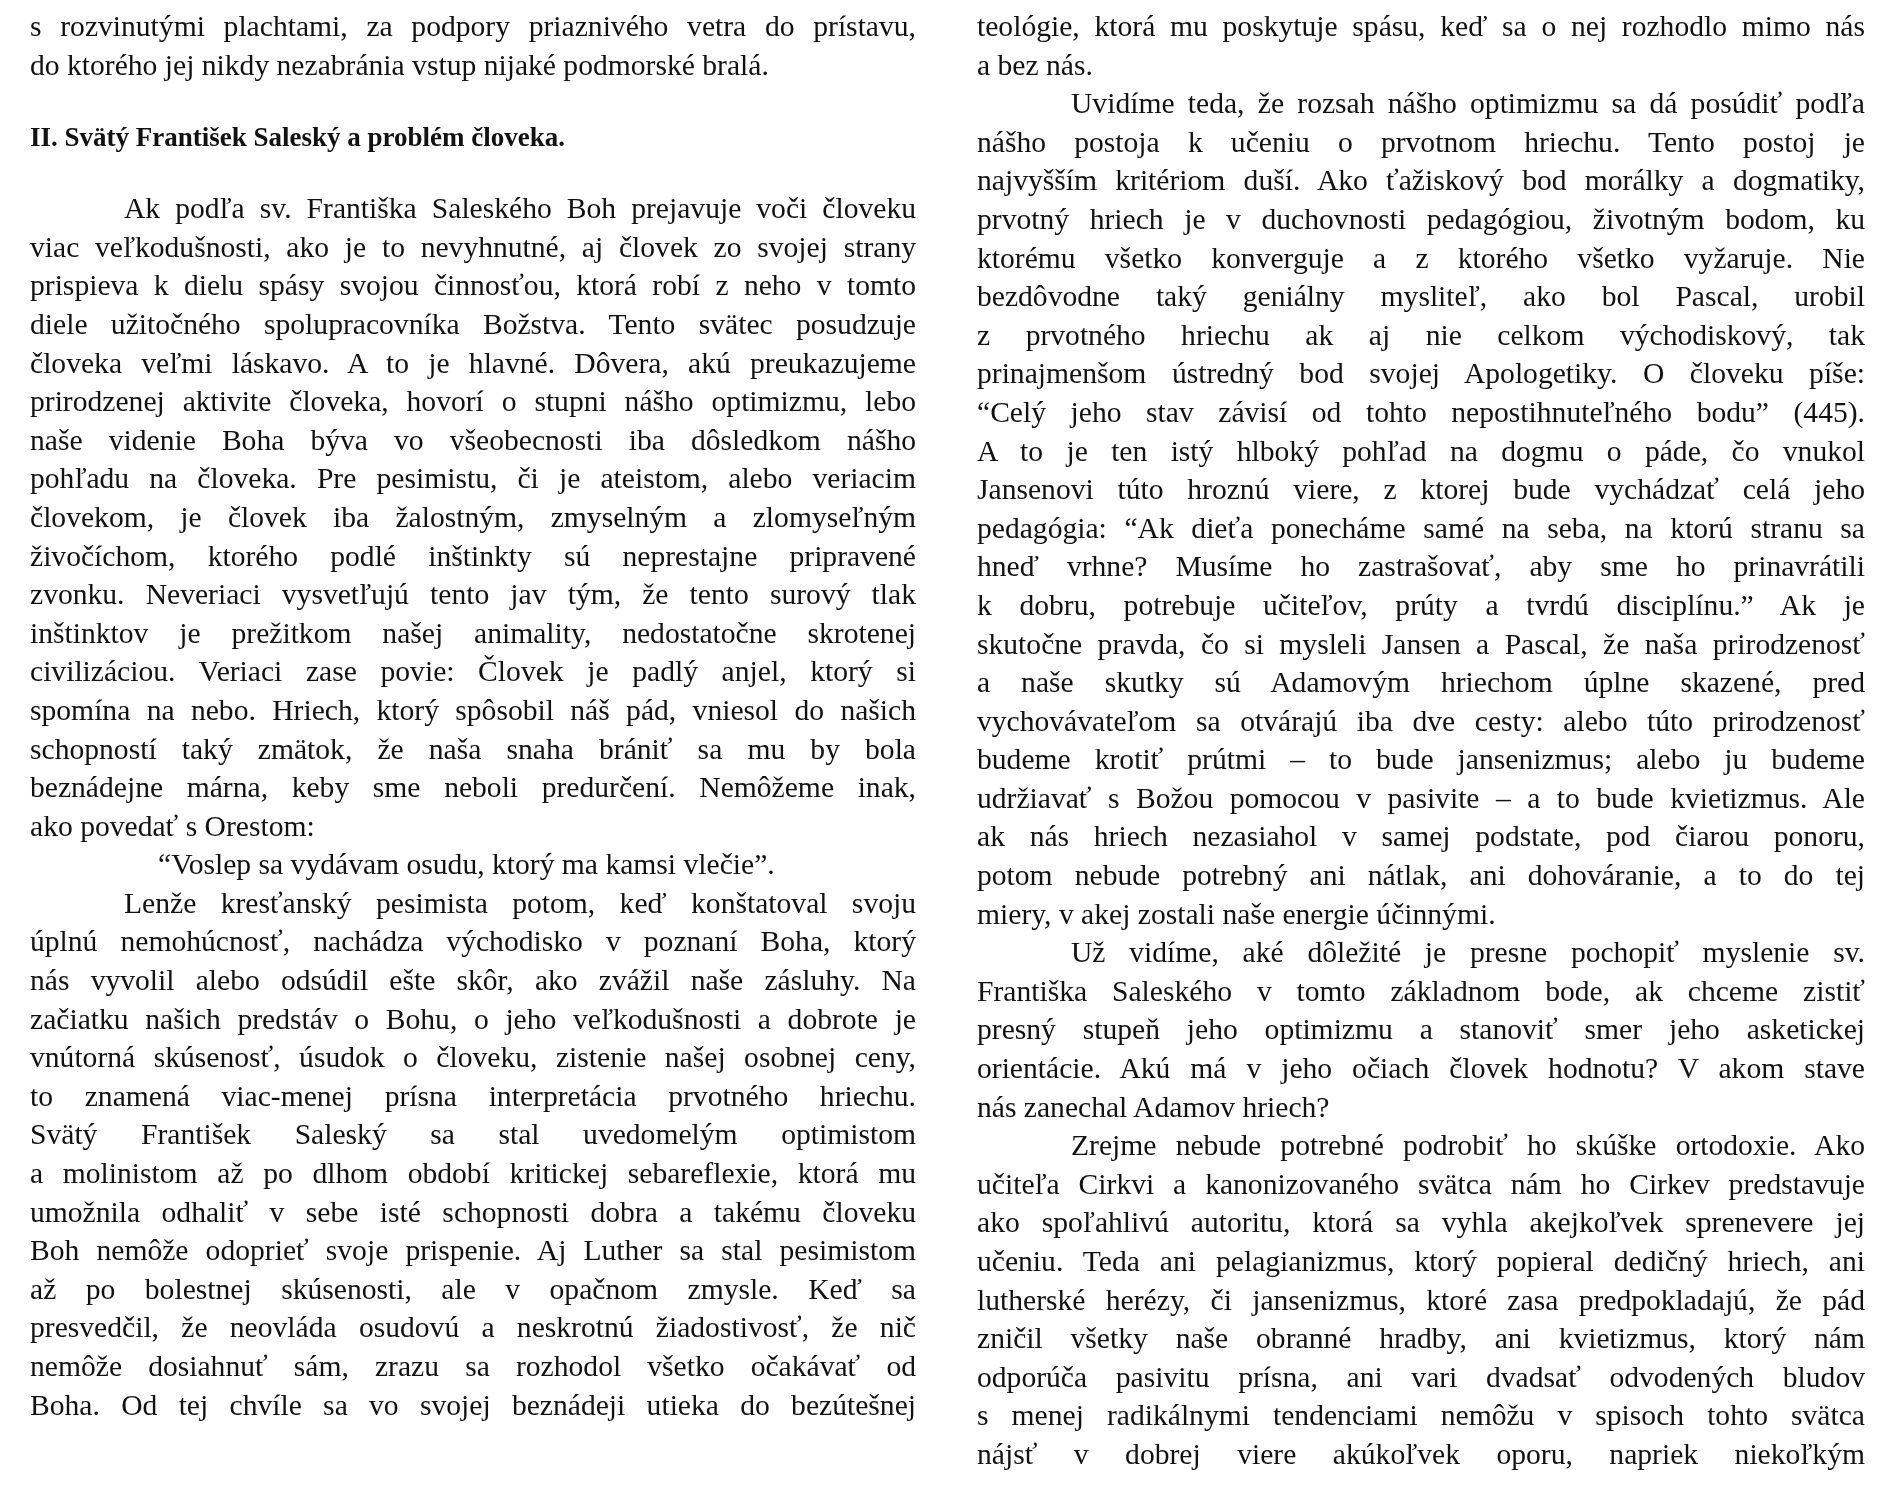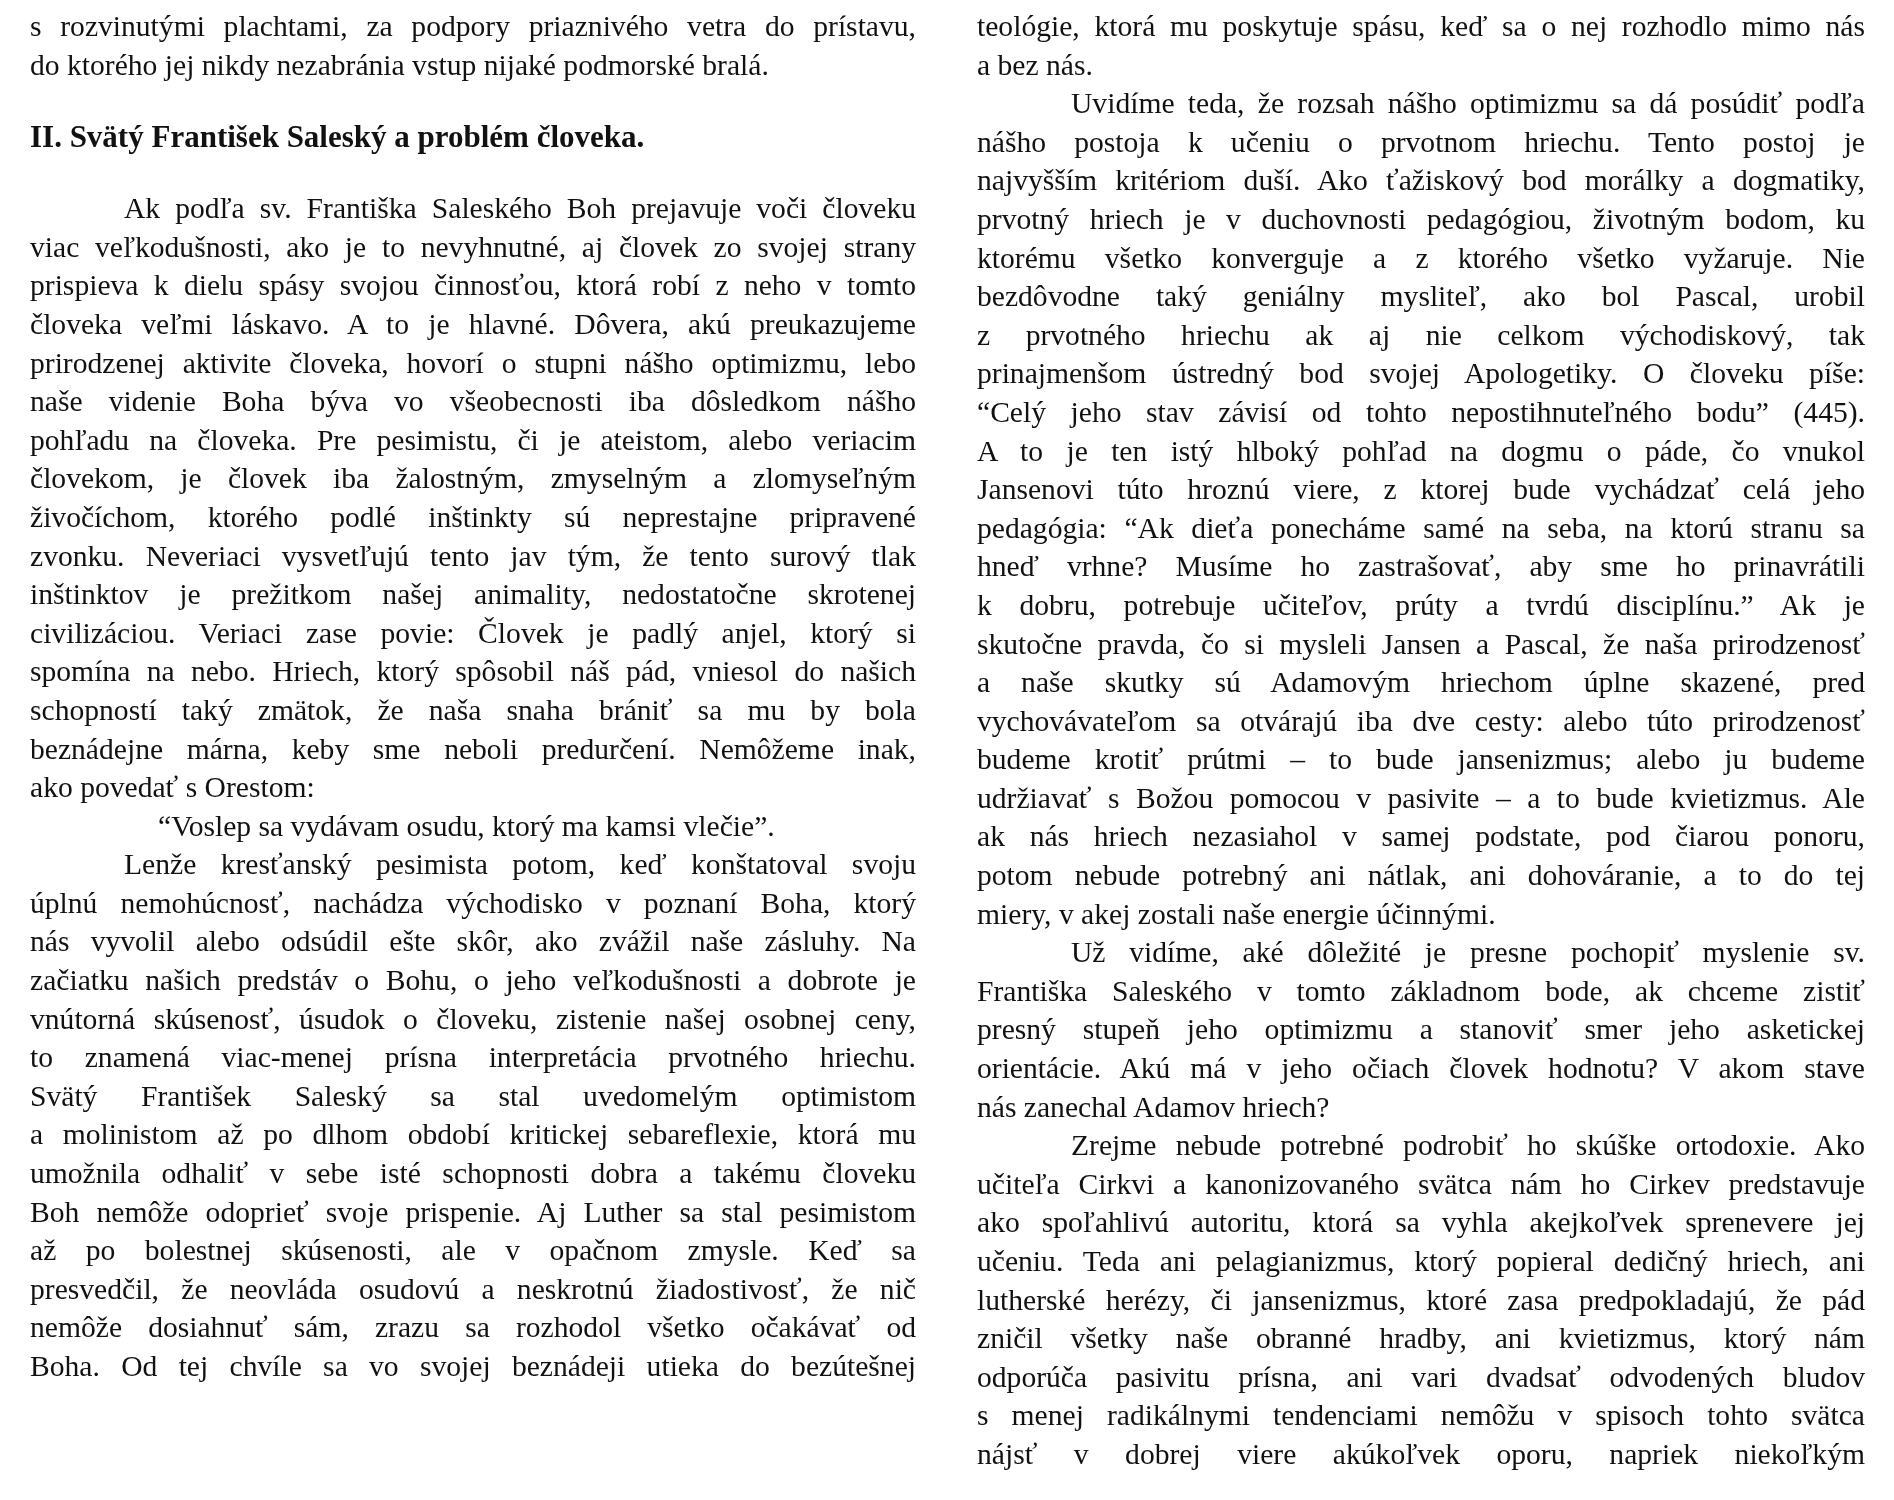--- a/index.html
+++ b/index.html
@@ -15,38 +15,39 @@
   .col.right { left: 977px; width: 888px; }
   .line {
     display: block; height: 38.6px; line-height: 38.6px;
     font-size: 29.6px; white-space: nowrap;
     text-align: justify; text-align-last: justify;
   }
   .line.last { text-align-last: left; }
   .line.indent { padding-left: 94px; }
   .line.center { text-align: right; text-align-last: left; padding-left: 128px; }
   .heading {
-    display: block; font-weight: bold; font-size: 31px;
+    display: block; font-weight: bold; font-size: 27px;
     line-height: 38px; margin-top: 34px; margin-bottom: 33px;
     white-space: nowrap;
   }
 </style>
 </head>
 <body>
 
 <div class="col left">
   <div>
     <span class="line">s rozvinutými plachtami, za podpory priaznivého vetra do prístavu,</span>
     <span class="line last">do ktorého jej nikdy nezabránia vstup nijaké podmorské bralá.</span>
   </div>
   <h2 class="heading">II. Svätý František Saleský a problém človeka.</h2>
   <div id="p1">
       <span class="line indent">Ak podľa sv. Františka Saleského Boh prejavuje voči človeku</span>
       <span class="line">viac veľkodušnosti, ako je to nevyhnutné, aj človek zo svojej strany</span>
       <span class="line">prispieva k dielu spásy svojou činnosťou, ktorá robí z neho v tomto</span>
+      <span class="line">diele užitočného spolupracovníka Božstva. Tento svätec posudzuje</span>
       <span class="line">človeka veľmi láskavo. A to je hlavné. Dôvera, akú preukazujeme</span>
       <span class="line">prirodzenej aktivite človeka, hovorí o stupni nášho optimizmu, lebo</span>
       <span class="line">naše videnie Boha býva vo všeobecnosti iba dôsledkom nášho</span>
       <span class="line">pohľadu na človeka. Pre pesimistu, či je ateistom, alebo veriacim</span>
       <span class="line">človekom, je človek iba žalostným, zmyselným a zlomyseľným</span>
       <span class="line">živočíchom, ktorého podlé inštinkty sú neprestajne pripravené</span>
       <span class="line">zvonku. Neveriaci vysvetľujú tento jav tým, že tento surový tlak</span>
       <span class="line">inštinktov je prežitkom našej animality, nedostatočne skrotenej</span>
       <span class="line">civilizáciou. Veriaci zase povie: Človek je padlý anjel, ktorý si</span>
       <span class="line">spomína na nebo. Hriech, ktorý spôsobil náš pád, vniesol do našich</span>

